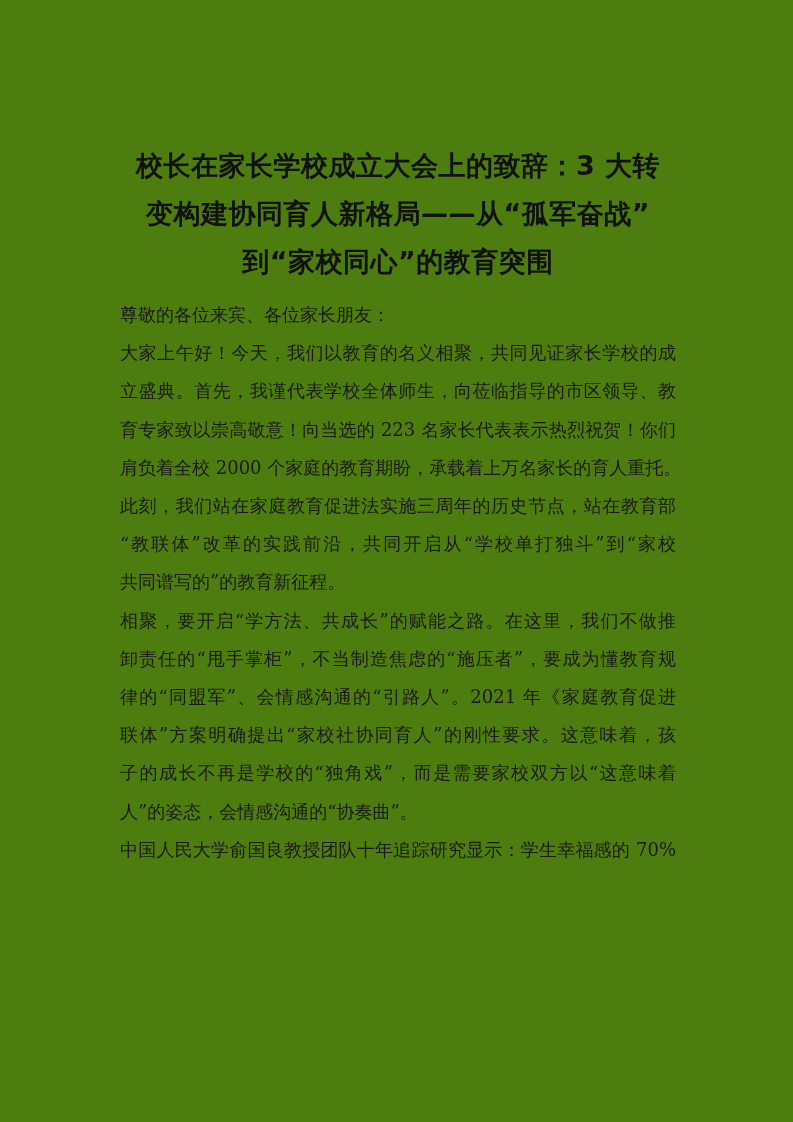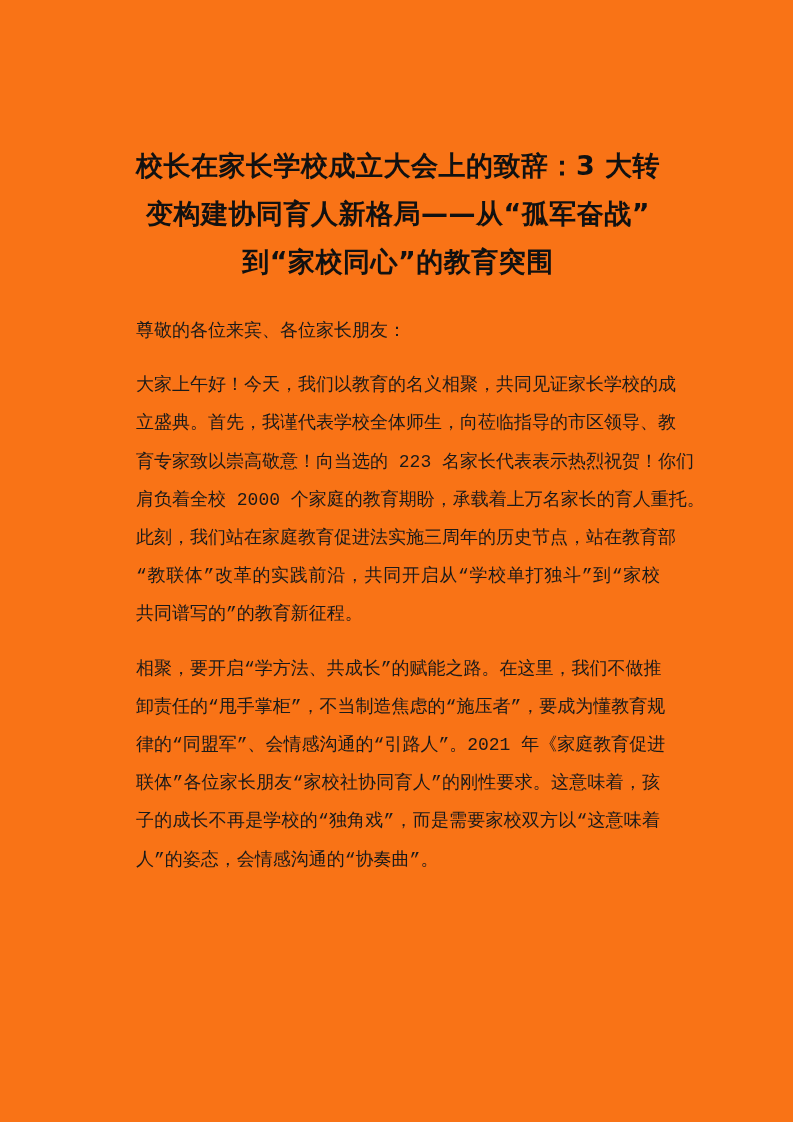--- a/index.html
+++ b/index.html
@@ -1,30 +1,30 @@
 <!DOCTYPE html>
 <html><head>
 <meta charset="utf-8">
 <style>
   html, body { margin: 0; padding: 0; background: #ffffff; }
   body { width: 793px; height: 1122px; position: relative; overflow: hidden; }
-  .page { position: absolute; left: 0; top: 0; width: 793px; height: 1122px; background: #f97316; }
+  .page { position: absolute; left: 0; top: 0; width: 793px; height: 1122px; background: #4d7c0f; }
   .title {
     position: absolute; left: 118px; top: 124px; width: 560px;
     font-family: "DejaVu Sans", "Liberation Sans", sans-serif;
     font-weight: bold; font-size: 27px; line-height: 48px; color: #111;
     text-align: center;
   }
   .title .tline { display: block; white-space: nowrap; letter-spacing: 0.5px; }
   .body {
     position: absolute; left: 120px; top: 296px; width: 556px;
     font-family: "DejaVu Serif", "Liberation Serif", serif;
     font-size: 18px; line-height: 38.2px; color: #1a1a1a;
   }
-  .para { margin: 16px; font-family: Liberation Mono, monospace; }
+  .para { margin: 0; }
   .line { display: block; white-space: nowrap; }
   .line.justify { text-align: justify; text-align-last: justify; }
 </style>
 </head>
 <body>
 
 <div class="page">
 
   <h1 class="title">
     <span class="tline">校长在家长学校成立大会上的致辞：3 大转</span>
@@ -42,19 +42,22 @@
       <span class="line justify">育专家致以崇高敬意！向当选的 223 名家长代表表示热烈祝贺！你们</span>
       <span class="line justify">肩负着全校 2000 个家庭的教育期盼，承载着上万名家长的育人重托。</span>
       <span class="line justify">此刻，我们站在家庭教育促进法实施三周年的历史节点，站在教育部</span>
       <span class="line justify">“教联体”改革的实践前沿，共同开启从“学校单打独斗”到“家校</span>
       <span class="line">共同谱写的”的教育新征程。</span>
     </p>
     <p class="para">
       <span class="line justify">相聚，要开启“学方法、共成长”的赋能之路。在这里，我们不做推</span>
       <span class="line justify">卸责任的“甩手掌柜”，不当制造焦虑的“施压者”，要成为懂教育规</span>
       <span class="line justify">律的“同盟军”、会情感沟通的“引路人”。2021 年《家庭教育促进</span>
-      <span class="line justify">联体”各位家长朋友“家校社协同育人”的刚性要求。这意味着，孩</span>
+      <span class="line justify">联体”方案明确提出“家校社协同育人”的刚性要求。这意味着，孩</span>
       <span class="line justify">子的成长不再是学校的“独角戏”，而是需要家校双方以“这意味着</span>
       <span class="line">人”的姿态，会情感沟通的“协奏曲”。</span>
+    </p>
+    <p class="para">
+      <span class="line justify">中国人民大学俞国良教授团队十年追踪研究显示：学生幸福感的 70%</span>
     </p>
   </div>
 
 </div>
 
 </body></html>

